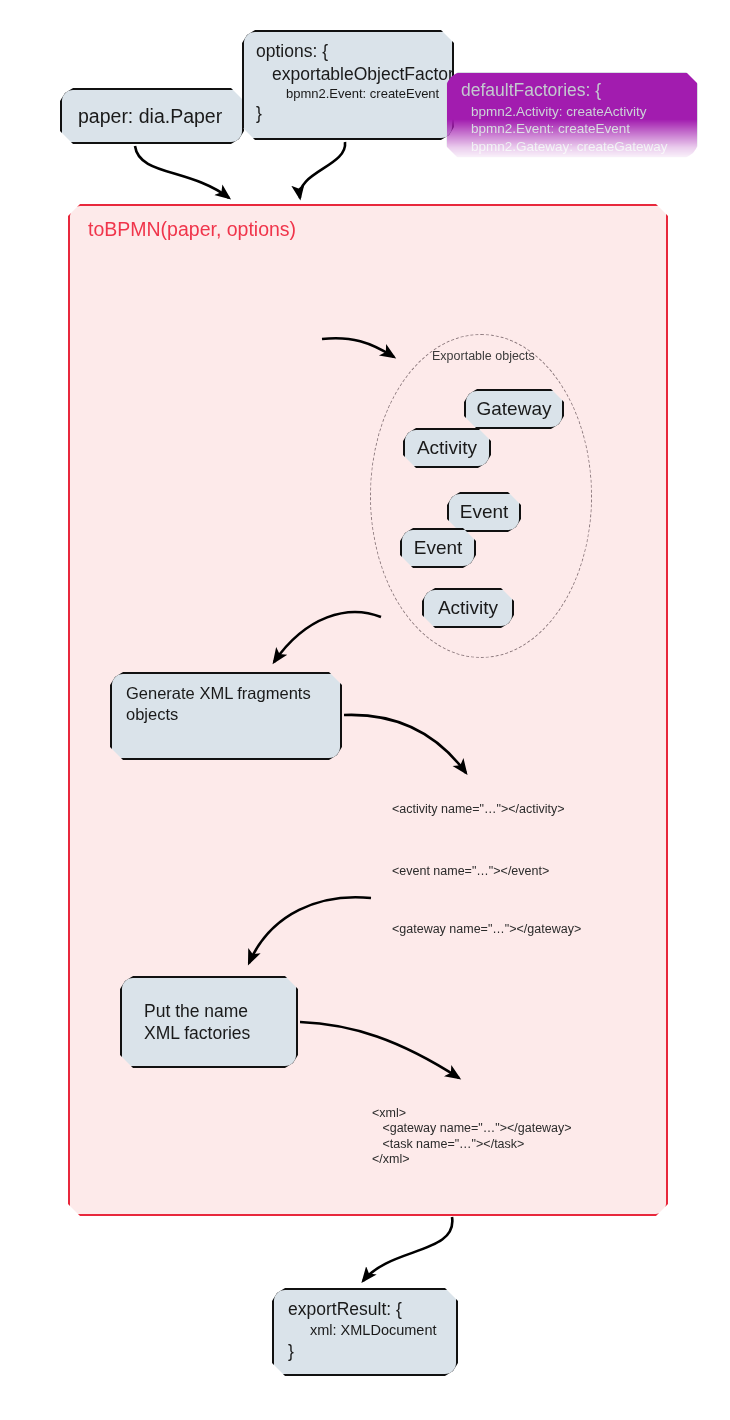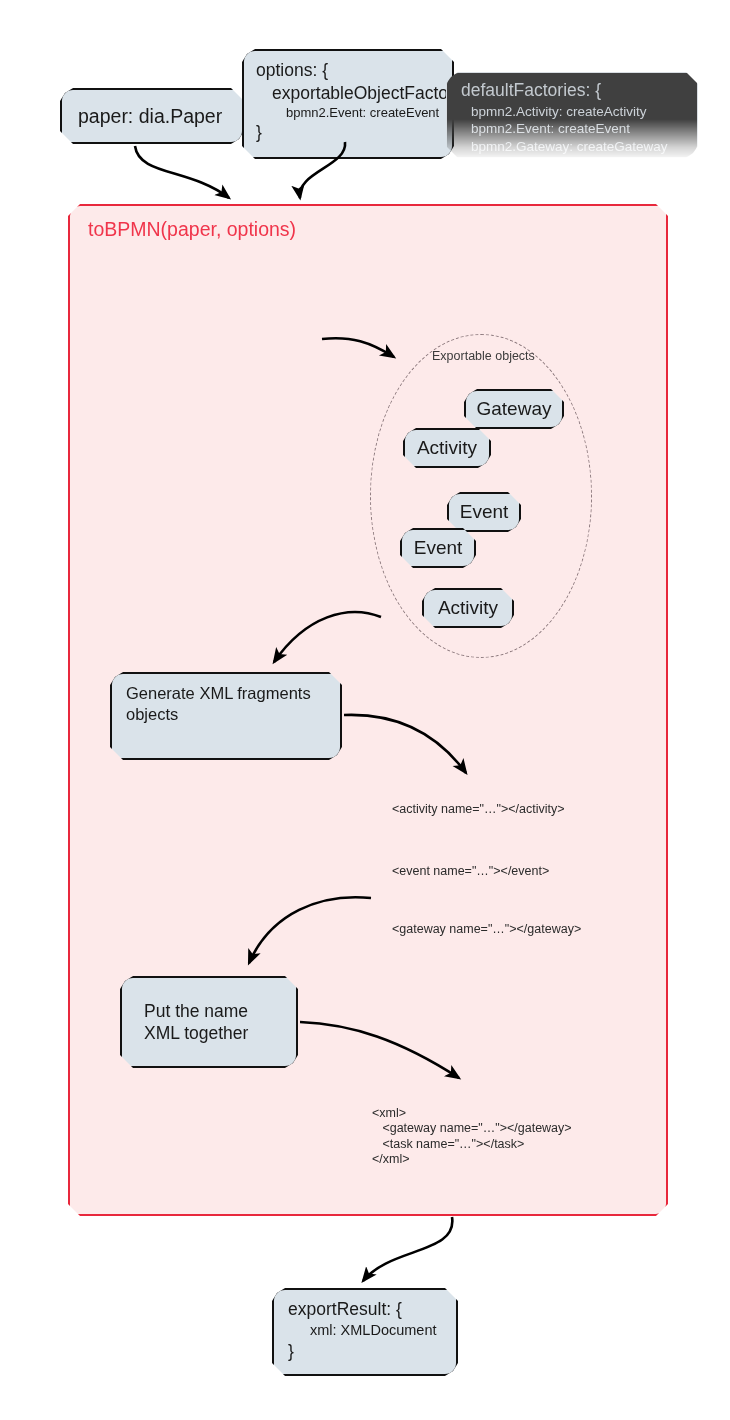--- a/index.html
+++ b/index.html
@@ -55,32 +55,31 @@
     left: 28px; top: 88px; width: 184px; height: 56px;
     font-size: 19.5px;
     margin-left: 32px;
   }
   #paper-node .inner { padding-left: 16px; }
 
   #options-node {
     left: 242px; top: 30px; width: 212px; height: 110px;
     font-size: 17.5px;
     align-items: flex-start;
-    margin-top: 19px;
   }
   #options-node .inner { padding: 8px 10px 0 12px; line-height: 1.30; }
   #options-node .lvl1 { padding-left: 16px; }
   #options-node .lvl2 { padding-left: 30px; font-size: 13px; }
 
   
   #default-factories-node {
     position: absolute;
     left: 446px; top: 72px; width: 252px; height: 86px;
     box-sizing: border-box;
-    background: #404040;
+    background: #a21caf;
     border: 1.6px solid #d8dde2;
     border-radius: 12px 0 12px 0;
     clip-path: polygon(
       0px 12px, 5px 5px, 12px 0px,
       calc(100% - 12px) 0px, 100% 12px,
       100% calc(100% - 12px), calc(100% - 5px) calc(100% - 5px), calc(100% - 12px) 100%,
       12px 100%, 0px calc(100% - 12px)
     );
     overflow: hidden;
     -webkit-mask-image: linear-gradient(to bottom, rgba(0,0,0,1) 0%, rgba(0,0,0,1) 55%, rgba(0,0,0,0.22) 88%, rgba(0,0,0,0.05) 100%);
@@ -245,21 +244,21 @@
   <div class="node" id="step-generate">
     <div class="inner">
       <span class="node-line">Generate XML fragments</span>
       <span class="node-line">objects</span>
     </div>
   </div>
 
   <div class="node" id="step-assemble">
     <div class="inner">
       <span class="node-line">Put the name</span>
-      <span class="node-line">XML together</span>
+      <span class="node-line">XML factories</span>
     </div>
   </div>
 
   <div class="node obj-node" id="obj-gateway">
     <div class="inner">Gateway</div>
   </div>
   <div class="node obj-node" id="obj-activity1">
     <div class="inner">Activity</div>
   </div>
   <div class="node obj-node" id="obj-event1">

